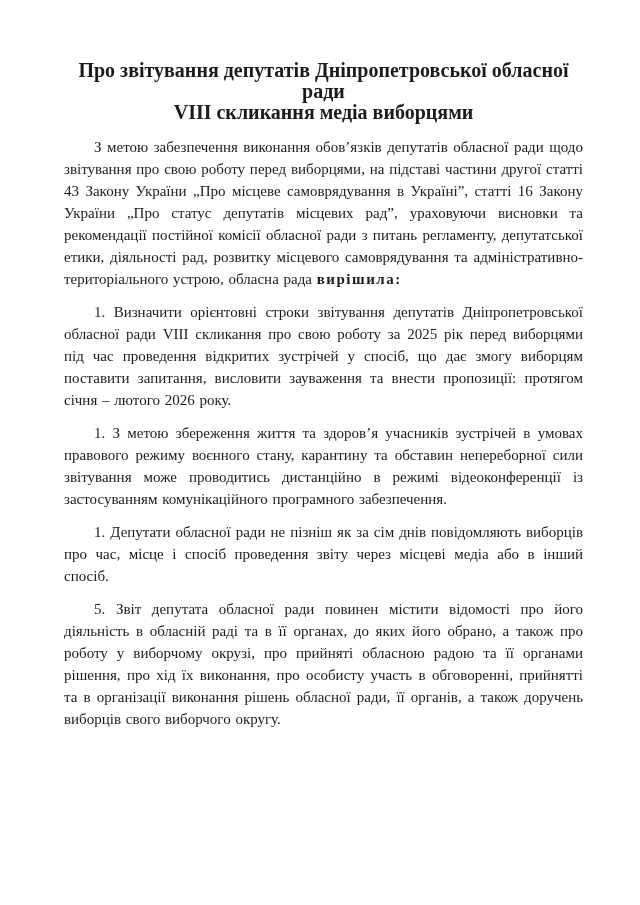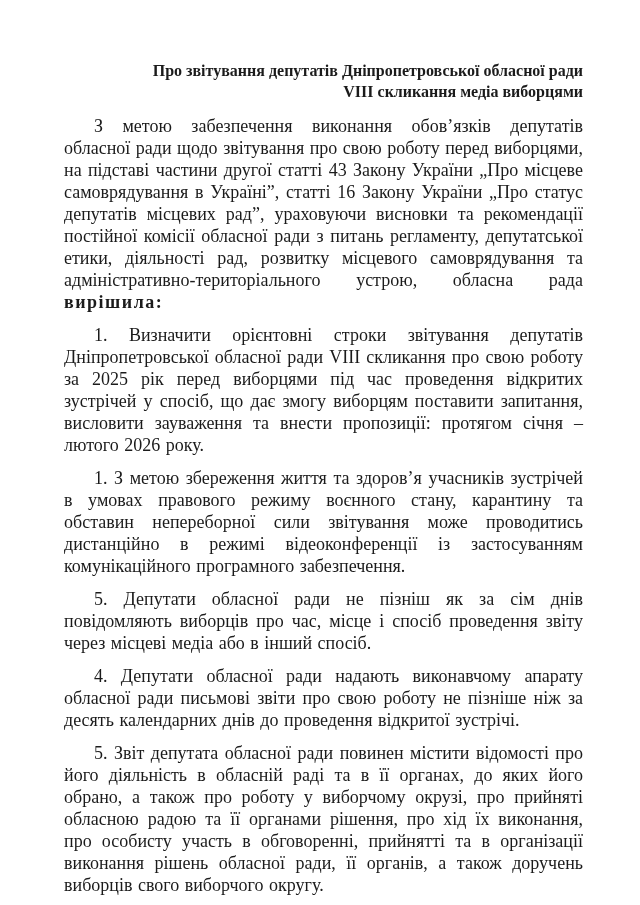--- a/index.html
+++ b/index.html
@@ -16,31 +16,31 @@
   }
   .page {
     box-sizing: border-box;
     width: 640px;
     height: 905px;
     padding: 60px 57px 0 64px;
     background: #ffffff;
   }
   .title {
     margin: 0 0 13px 0;
-    font-size: 16px;
+    font-size: 20px;
     font-weight: bold;
     line-height: 21px;
-    text-align: right;
+    text-align: center;
   }
   .title-line {
     display: block;
   }
   .para {
     margin: 0 0 11px 0;
-    font-size: 18px;
+    font-size: 15px;
     line-height: 22px;
     text-align: justify;
     text-indent: 30px;
     word-spacing: 1px;
   }
   .resolution-word {
     font-weight: bold;
     letter-spacing: 1.5px;
   }
 </style>
@@ -53,19 +53,18 @@
     <span class="title-line">Про звітування депутатів Дніпропетровської обласної ради</span>
     <span class="title-line">VIII скликання медіа виборцями</span>
   </h1>
 
   <p class="para"><span>З метою забезпечення виконання обов’язків депутатів обласної ради щодо звітування про свою роботу перед виборцями, на підставі частини другої статті 43 Закону України „Про місцеве самоврядування в Україні”, статті 16 Закону України „Про статус депутатів місцевих рад”, ураховуючи висновки та рекомендації постійної комісії обласної ради з питань регламенту, депутатської етики, діяльності рад, розвитку місцевого самоврядування та адміністративно-територіального устрою, обласна рада</span> <span class="resolution-word">вирішила:</span></p>
 
   <p class="para">1. Визначити орієнтовні строки звітування депутатів Дніпропетровської обласної ради VIII скликання про свою роботу за 2025 рік перед виборцями під час проведення відкритих зустрічей у спосіб, що дає змогу виборцям поставити запитання, висловити зауваження та внести пропозиції: протягом січня – лютого 2026 року.</p>
 
   <p class="para">1. З метою збереження життя та здоров’я учасників зустрічей в умовах правового режиму воєнного стану, карантину та обставин непереборної сили звітування може проводитись дистанційно в режимі відеоконференції із застосуванням комунікаційного програмного забезпечення.</p>
 
-  <p class="para">5. Депутати обласної ради не пізніш як за сім днів повідомляють виборців про час, місце і спосіб проведення звіту через місцеві медіа або в інший спосіб.</p>
+  <p class="para">1. Депутати обласної ради не пізніш як за сім днів повідомляють виборців про час, місце і спосіб проведення звіту через місцеві медіа або в інший спосіб.</p>
 
-  <p class="para">4. Депутати обласної ради надають виконавчому апарату обласної ради письмові звіти про свою роботу не пізніше ніж за десять календарних днів до проведення відкритої зустрічі.</p>
 
   <p class="para">5. Звіт депутата обласної ради повинен містити відомості про його діяльність в обласній раді та в її органах, до яких його обрано, а також про роботу у виборчому окрузі, про прийняті обласною радою та її органами рішення, про хід їх виконання, про особисту участь в обговоренні, прийнятті та в організації виконання рішень обласної ради, її органів, а також доручень виборців свого виборчого округу.</p>
 
 </div>
 
 </body></html>

